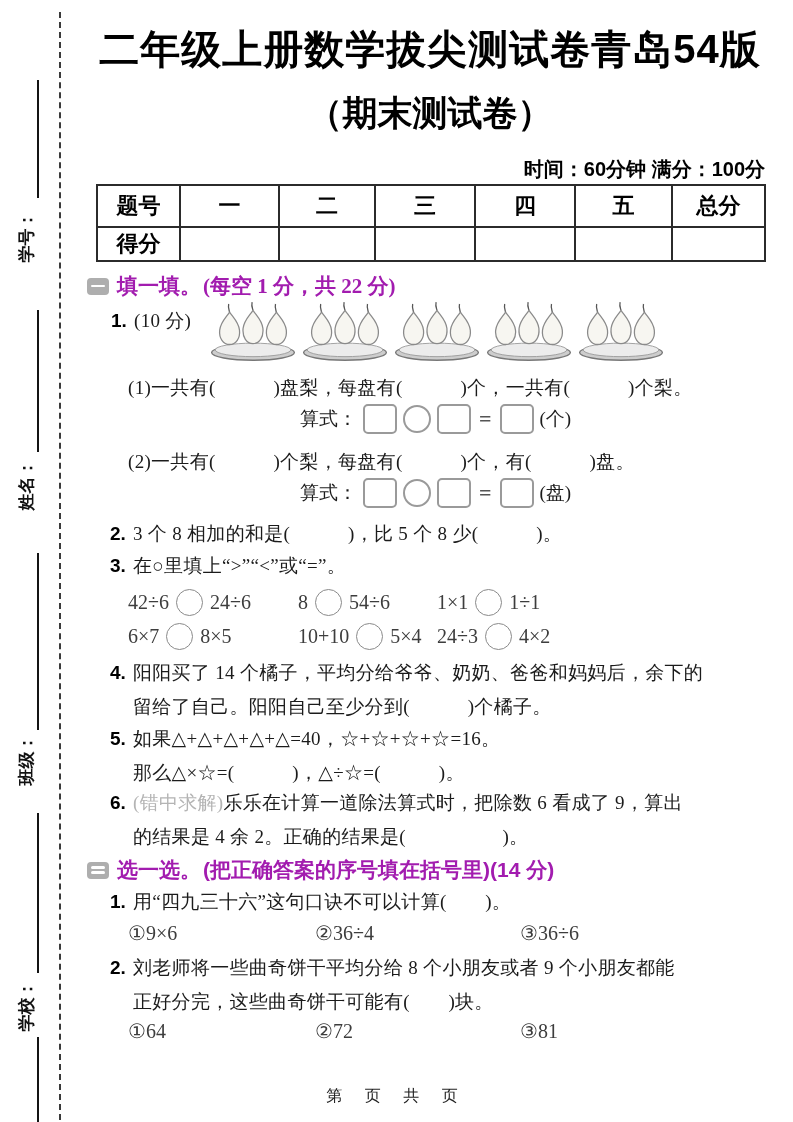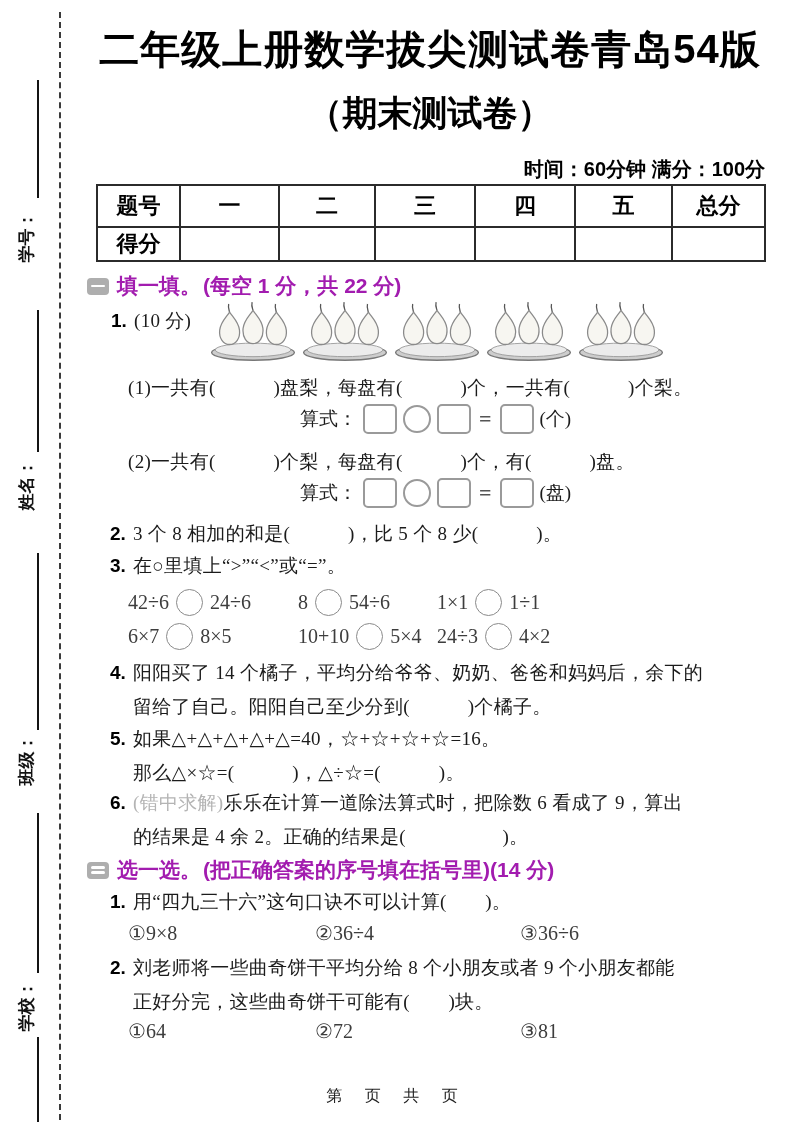--- a/index.html
+++ b/index.html
@@ -117,21 +117,21 @@
     <td></td>
   </tr>
 </tbody>
   </table>
 
 <div class="abs sec-head" style="left:87px;top:272px;">
   <span class="sec-icon">
       <span class="bar" style="top:7px;"></span>
     </span>
   <span>填一填。</span>
-  <span style="margin-left:-6px;">(每空 1 分，共 22 分)</span>
+  <span style="margin-left:-6px;font-family:Liberation Serif, serif;">(每空 1 分，共 22 分)</span>
 </div>
 
 <div class="abs qrow" style="left:111px;top:308px;">
   <span class="qnum">1.</span>
   <span class="plain">(10 分)</span>
 </div>
 
 <svg width="0" height="0" style="position:absolute" aria-hidden="true">
   <defs>
     <g id="pear-plate">
@@ -259,21 +259,21 @@
     </span>
   <span>选一选。</span>
   <span style="margin-left:-6px;">(把正确答案的序号填在括号里)(14 分)</span>
 </div>
 
 <div class="abs qrow" style="left:110px;top:889px;">
   <span class="qnum">1.</span>
   <span class="qtext">用“四九三十六”这句口诀不可以计算(　　)。</span>
 </div>
 <div class="abs opt-grid" style="left:128px;top:921px;">
-  <span class="opt">①9×8</span>
+  <span class="opt">①9×6</span>
   <span class="opt">②36÷4</span>
   <span class="opt">③36÷6</span>
 </div>
 
 <div class="abs qrow" style="left:110px;top:955px;">
   <span class="qnum">2.</span>
   <span class="qtext">刘老师将一些曲奇饼干平均分给 8 个小朋友或者 9 个小朋友都能</span>
 </div>
 <div class="abs plain" style="left:133px;top:989px;">正好分完，这些曲奇饼干可能有(　　)块。</div>
 <div class="abs opt-grid" style="left:128px;top:1019px;">

